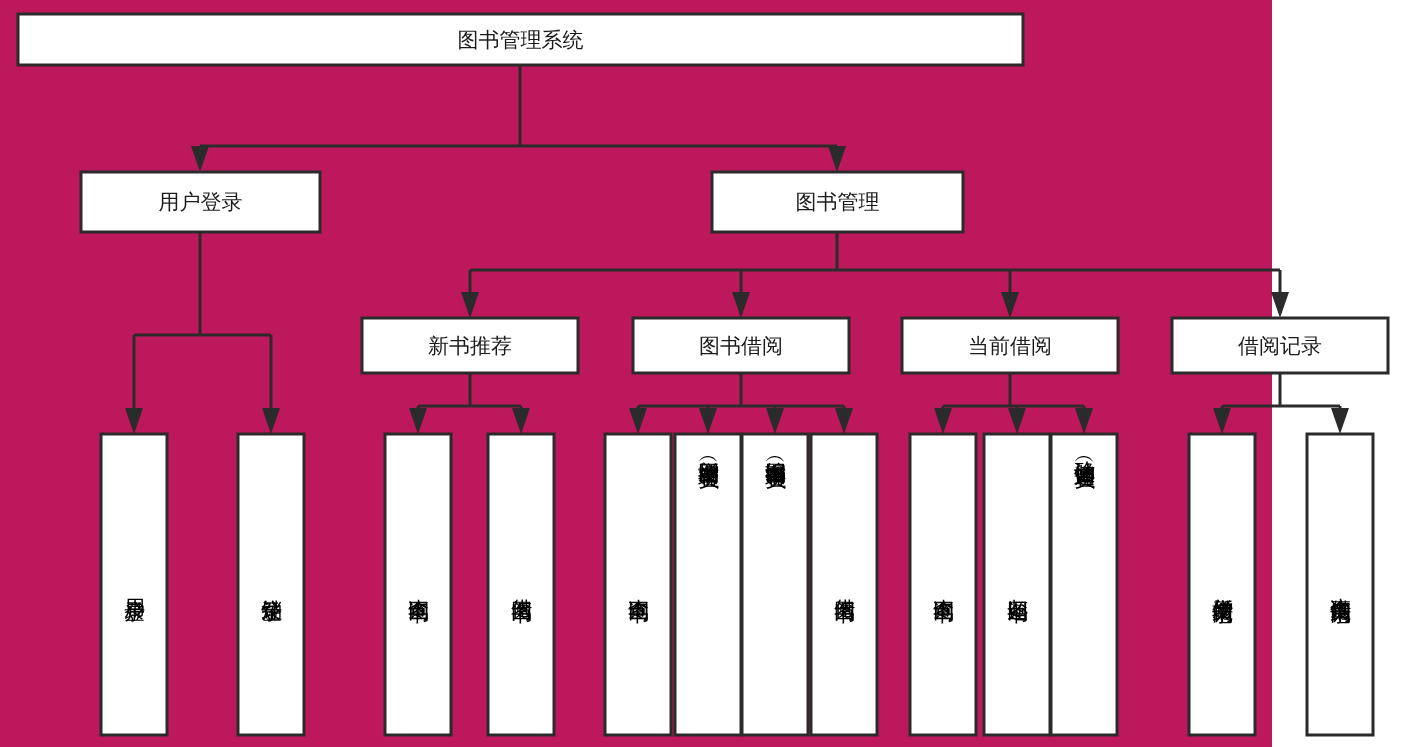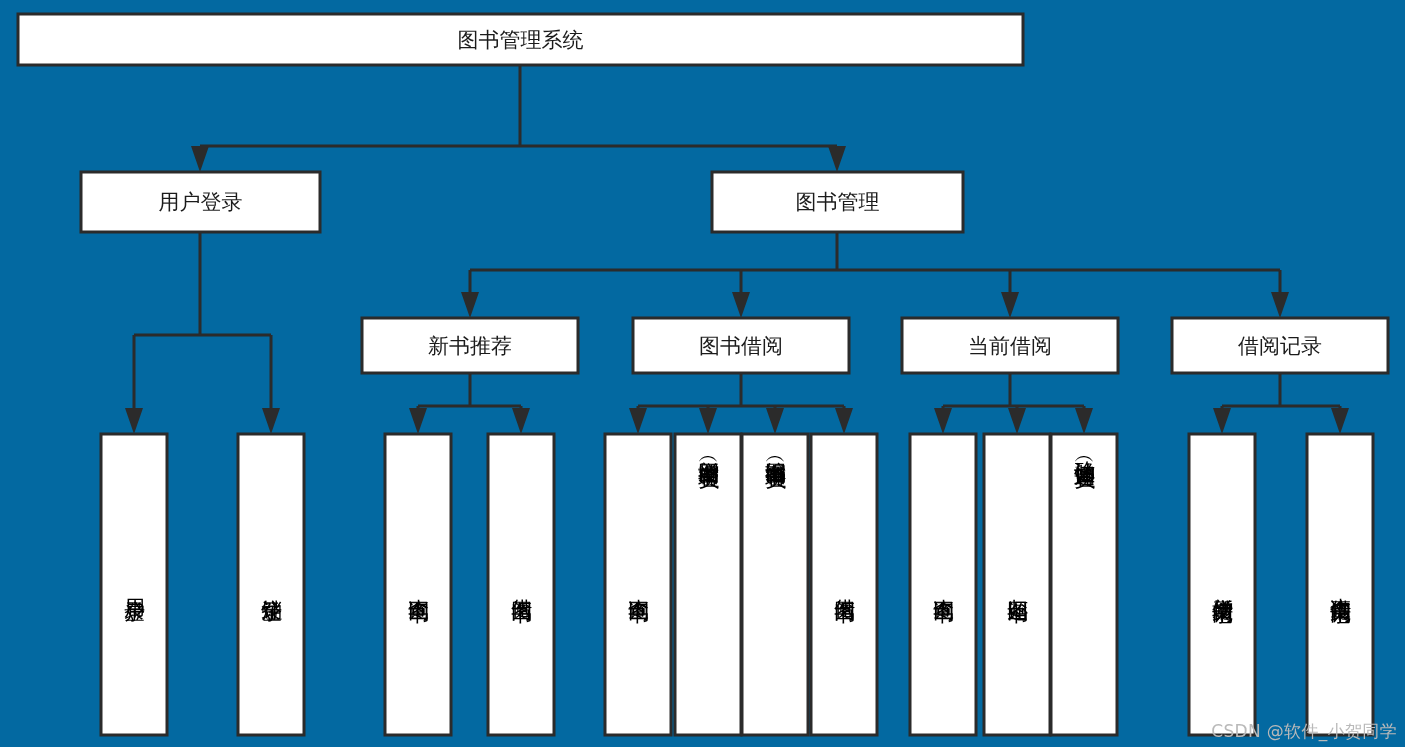--- a/index.html
+++ b/index.html
@@ -9,23 +9,23 @@
     background: #ffffff;
   }
   body {
     width: 1405px;
     height: 747px;
     overflow: hidden;
     font-family: "DejaVu Sans", "Liberation Sans", sans-serif;
   }
   #diagram-root {
     position: relative;
-    width: 1405px;
+    width: 1272px;
     height: 747px;
-    background: #0369a1;
+    background: #be185d;
   }
   svg.diagram-canvas {
     position: absolute;
     left: 0;
     top: 0;
     width: 1405px;
     height: 747px;
     display: block;
   }
   .node-box {
@@ -260,15 +260,14 @@
         <span class="leaf-label">确认归还（管理员）</span>
       </div>
       <div class="leaf-wrap align-middle" style="left: 1189px; top: 434px; width: 66px; height: 301px; padding-top: 0px;">
         <span class="leaf-label">新增借阅记录</span>
       </div>
       <div class="leaf-wrap align-middle" style="left: 1307px; top: 434px; width: 66px; height: 301px; padding-top: 0px;">
         <span class="leaf-label">查询借阅记录</span>
       </div>
     </div>
 
-  <div class="watermark">CSDN @软件_小贺同学</div>
 
 </div>
 
 </body></html>

